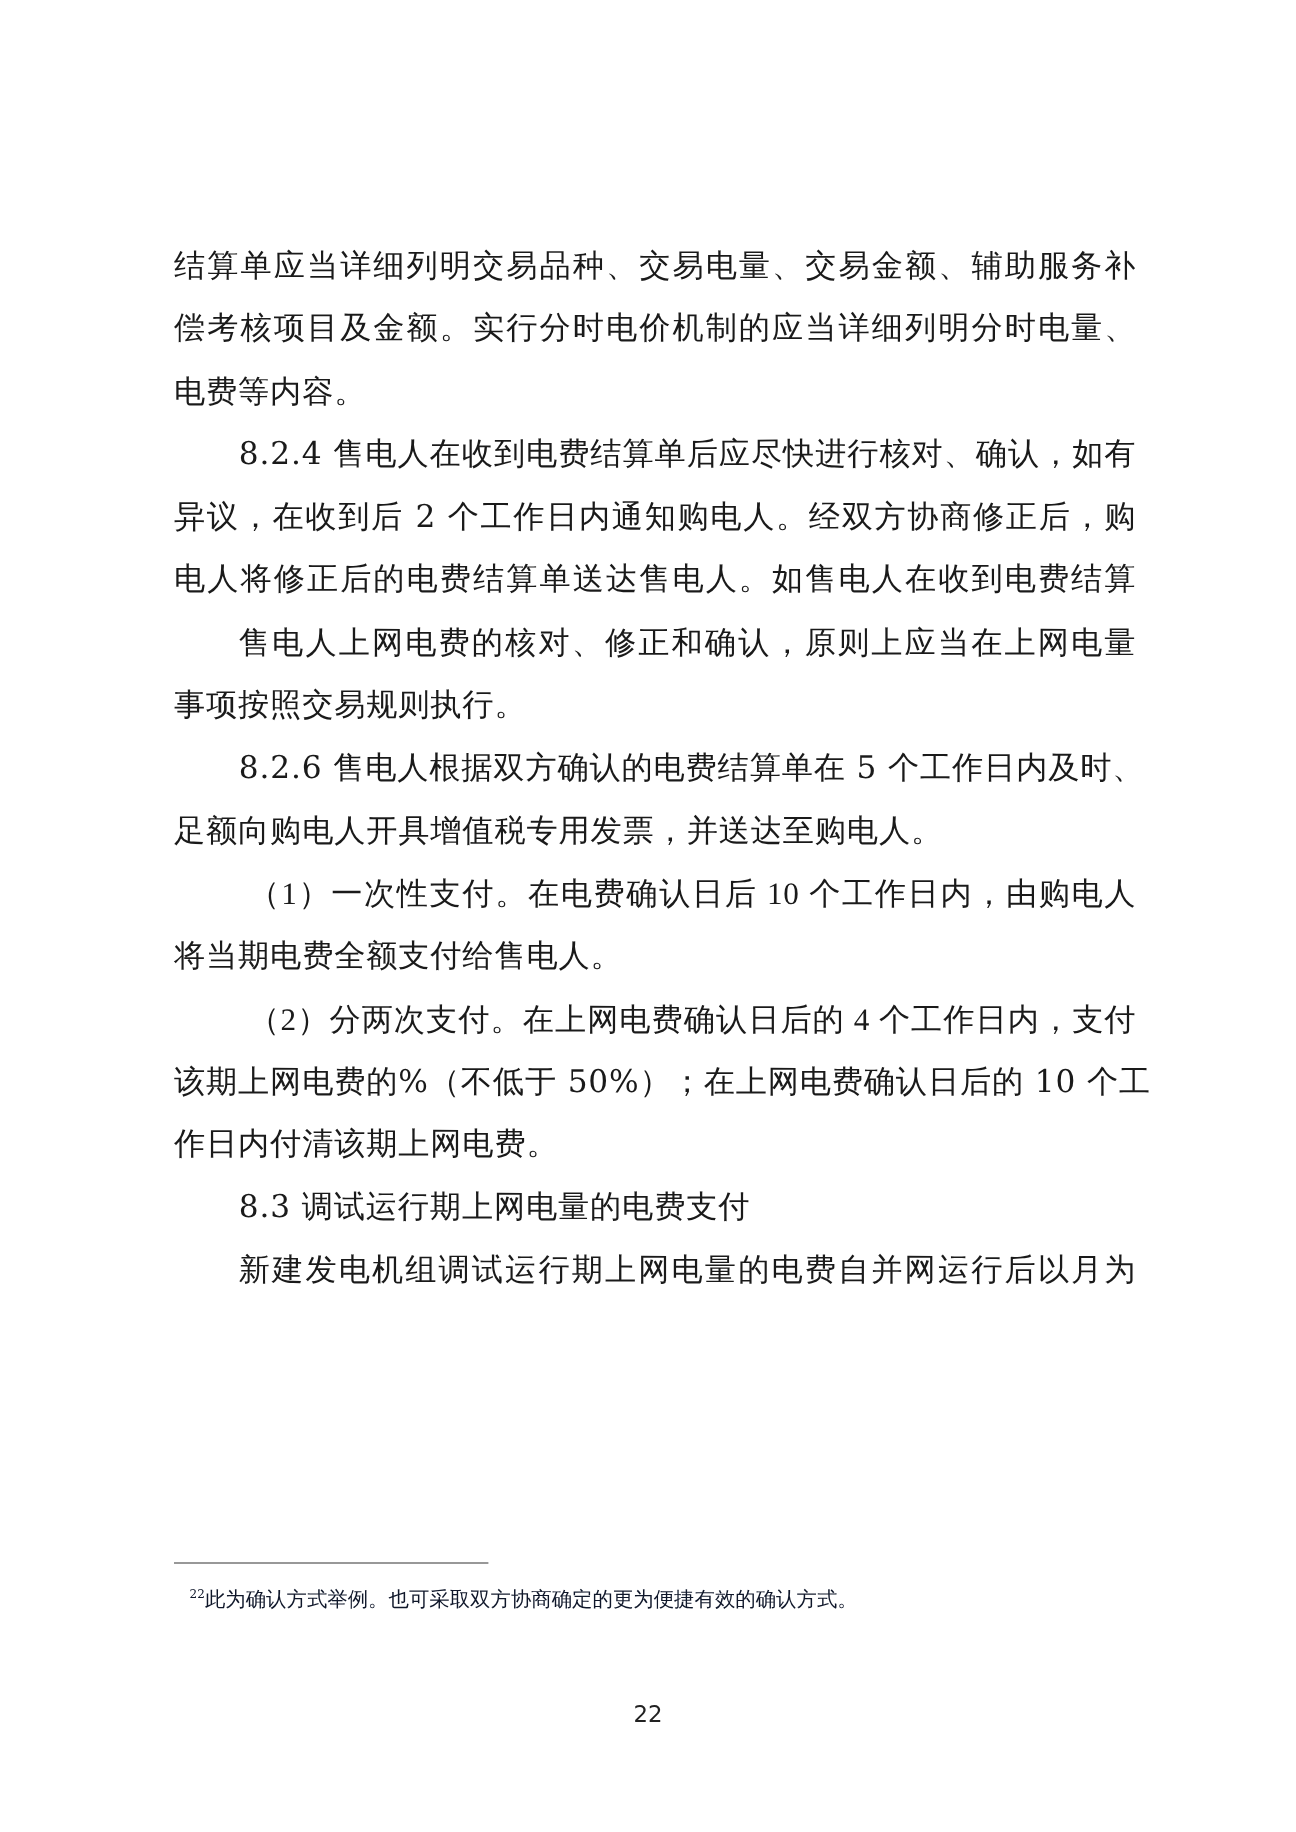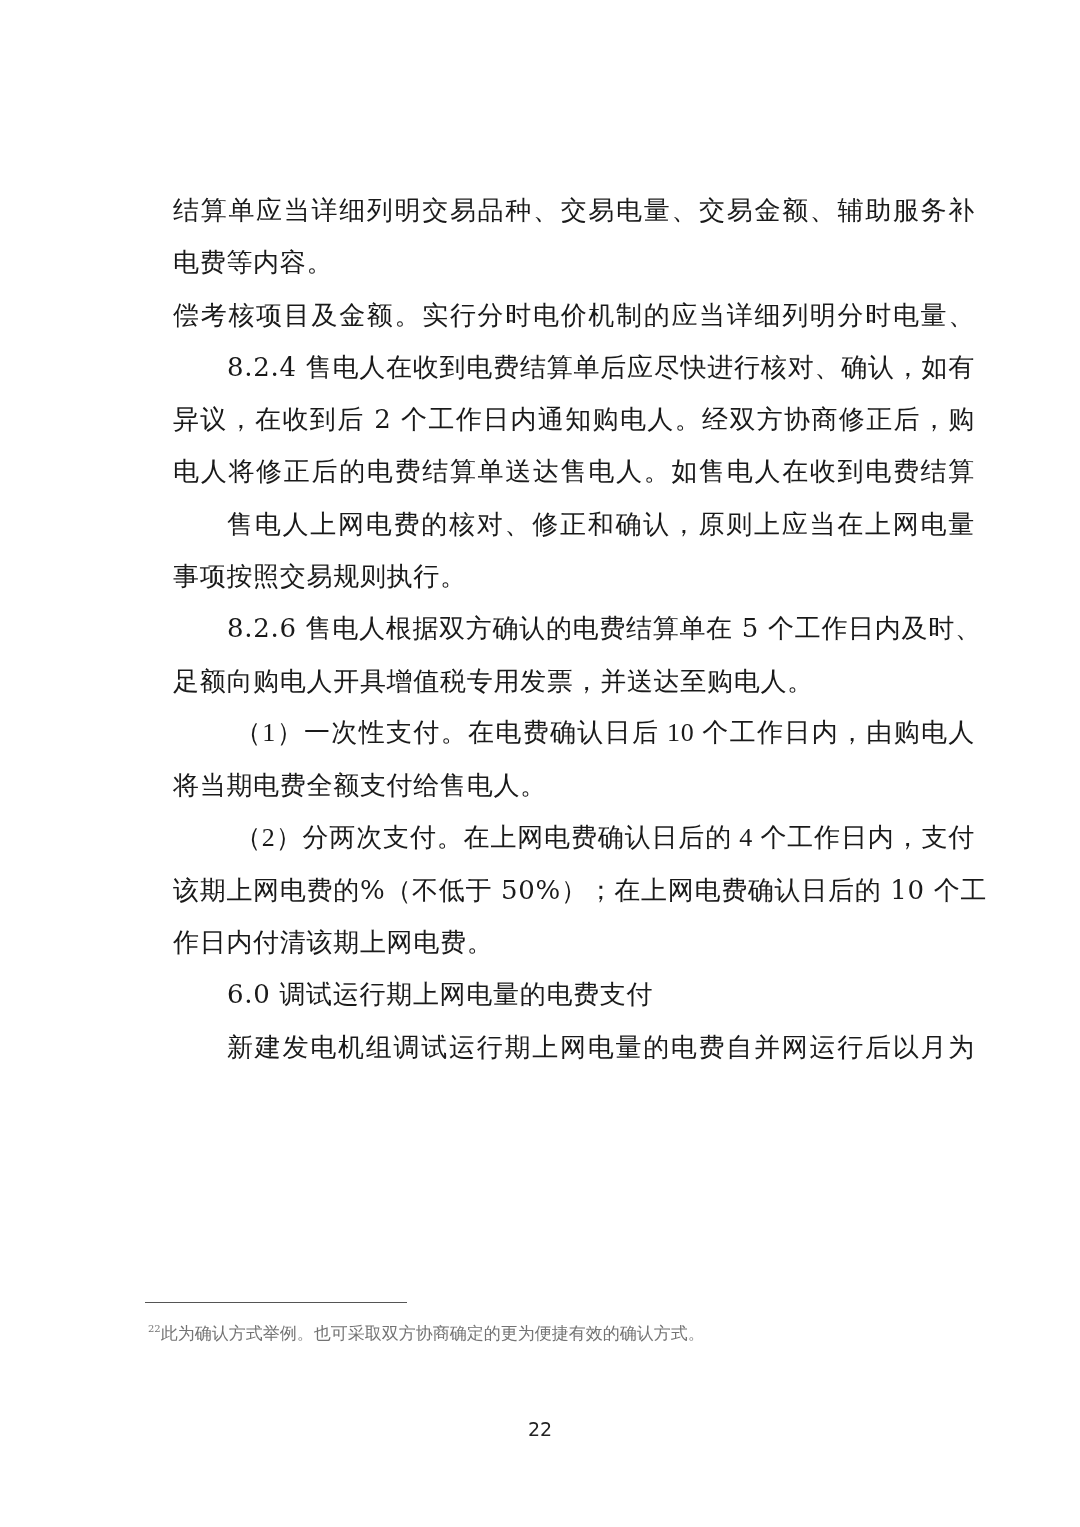--- a/index.html
+++ b/index.html
@@ -11,23 +11,22 @@
     width: 1080px;
     height: 1527px;
     position: relative;
     overflow: hidden;
     font-family: "DejaVu Serif", "Liberation Serif", serif;
     color: #1a1a1a;
   }
   .page {
     position: absolute;
     left: 145px;
-    top: 184px;
+    top: 196px;
     width: 802px;
-    margin-left: 28px;
   }
   .line {
     height: 52.3px;
     line-height: 52.3px;
     font-size: 26px;
     white-space: nowrap;
     letter-spacing: 0.7px;
     text-align: justify;
     text-align-last: justify;
   }
@@ -49,25 +48,25 @@
   .footnote-rule {
     position: absolute;
     left: 145px;
     top: 1302px;
     width: 262px;
     height: 1px;
     background: #555;
   }
   .footnote {
     position: absolute;
-    left: 148px;
+    left: 158px;
     top: 1320px;
     font-size: 17px;
     line-height: 26px;
-    color: #737373;
+    color: #0f172a;
     white-space: nowrap;
   }
   .footnote sup {
     font-size: 10px;
     vertical-align: super;
     line-height: 0;
   }
   .page-number {
     position: absolute;
     left: 0;
@@ -77,43 +76,43 @@
     font-family: "DejaVu Sans", "Liberation Sans", sans-serif;
     font-size: 19px;
     color: #222;
   }
 </style>
 </head>
 <body>
 
 <div class="page">
   <div class="line">结算单应当详细列明交易品种、交易电量、交易金额、辅助服务补</div>
+  <div class="line">偿考核项目及金额。实行分时电价机制的应当详细列明分时电量、</div>
   <div class="line last">电费等内容。</div>
-  <div class="line">偿考核项目及金额。实行分时电价机制的应当详细列明分时电量、</div>
 
   <div class="line indent">8.2.4 售电人在收到电费结算单后应尽快进行核对、确认，如有</div>
   <div class="line">异议，在收到后 2 个工作日内通知购电人。经双方协商修正后，购</div>
   <div class="line">电人将修正后的电费结算单送达售电人。如售电人在收到电费结算</div>
 
   <div class="line indent">售电人上网电费的核对、修正和确认，原则上应当在上网电量</div>
 
   <div class="line last">事项按照交易规则执行。</div>
 
   <div class="line indent">8.2.6 售电人根据双方确认的电费结算单在 5 个工作日内及时、</div>
   <div class="line last">足额向购电人开具增值税专用发票，并送达至购电人。</div>
 
 
   <div class="line indent-paren">（1）一次性支付。在电费确认日后 10 个工作日内，由购电人</div>
   <div class="line last">将当期电费全额支付给售电人。</div>
 
   <div class="line indent-paren">（2）分两次支付。在上网电费确认日后的 4 个工作日内，支付</div>
   <div class="line">该期上网电费的%（不低于 50%）；在上网电费确认日后的 10 个工</div>
   <div class="line last">作日内付清该期上网电费。</div>
 
-  <div class="line indent last">6.0 调试运行期上网电量的电费支付</div>
+  <div class="line indent last">8.3 调试运行期上网电量的电费支付</div>
   <div class="line indent">新建发电机组调试运行期上网电量的电费自并网运行后以月为</div>
 </div>
 
 <div class="footnote-rule"></div>
 
 <div class="footnote"><sup>22</sup><span>此为确认方式举例。也可采取双方协商确定的更为便捷有效的确认方式。</span></div>
 
 <div class="page-number">22</div>
 
 </body></html>

